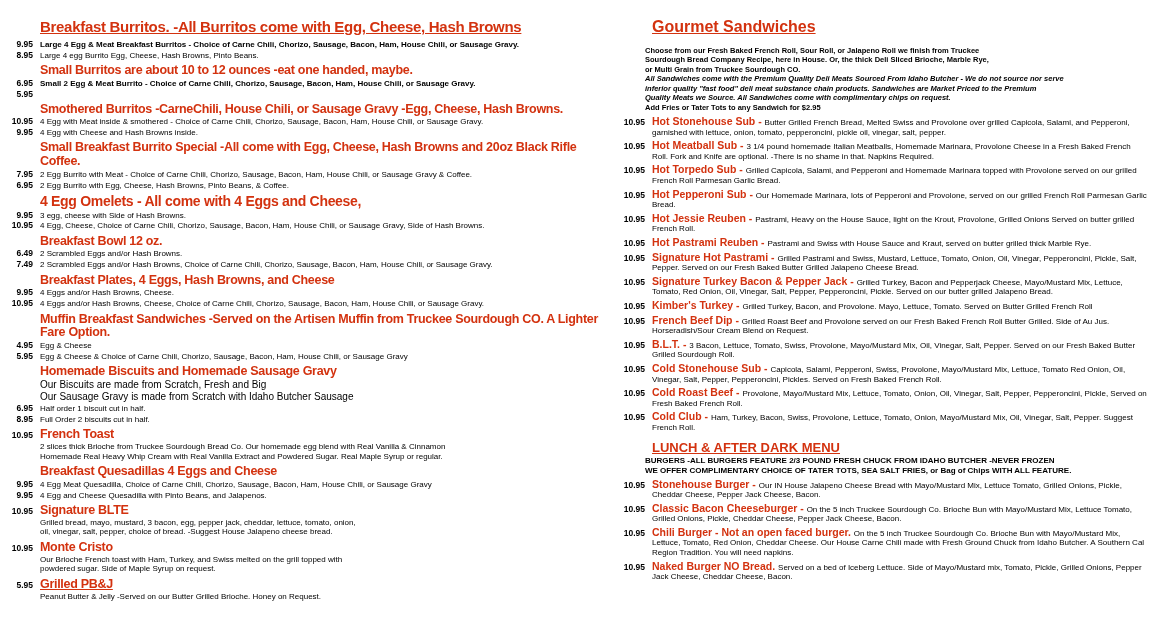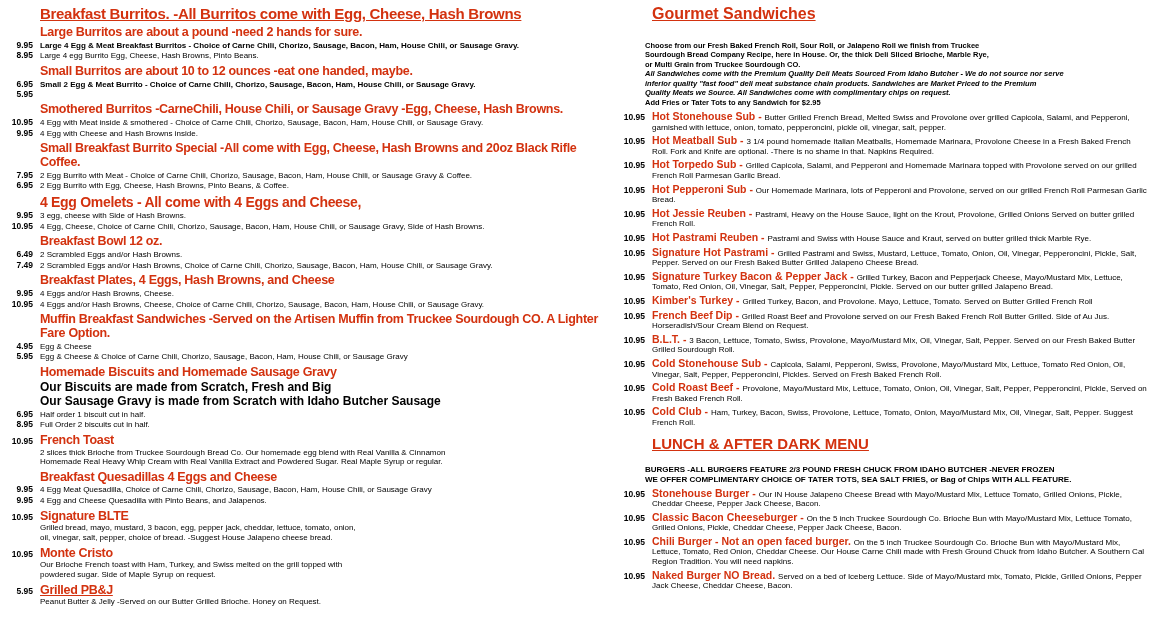--- a/index.html
+++ b/index.html
@@ -1,36 +1,36 @@
 <!DOCTYPE html>
 <html><head>
 <meta charset="utf-8">
 <style>
   :root{ --red:#d3320f; }
   html,body{margin:0;padding:0}
   body{
     width:1152px;height:640px;overflow:hidden;background:#ffffff;color:#000;
     font-family:"Liberation Sans",sans-serif;
   }
-  .page{display:flex;width:1152px;height:640px;padding-top:5px;box-sizing:border-box}
+  .page{display:flex;width:1152px;height:640px;padding-top:18px;box-sizing:border-box}
   .col-left{flex:0 0 615px;width:615px;padding-left:3px;box-sizing:border-box}
   .col-right{flex:1;padding-right:4px;box-sizing:border-box}
   .row{display:grid;grid-template-columns:30px 1fr;column-gap:7px;align-items:baseline}
   .price{font-size:8.5px;font-weight:700;text-align:right;white-space:nowrap}
   .title{font-weight:700;color:var(--red);text-decoration:underline;margin-left:37px}
   .title-left{font-size:15px;margin-bottom:4px;letter-spacing:-0.3px}
-  .title-right{font-size:16px;margin-bottom:18px}
-  .title-lunch{font-size:15px;margin-top:7px;margin-bottom:13px}
+  .title-right{font-size:16px;margin-bottom:10px}
+  .title-lunch{font-size:13px;margin-top:7px;margin-bottom:1px}
   .section{margin-bottom:4px}
   .heading{font-size:12.5px;font-weight:700;color:var(--red);line-height:1.1;letter-spacing:-0.3px}
   .heading-lg{font-size:14px}
   .u{text-decoration:underline}
   .itext{font-size:8px;line-height:1.2}
   .itext.b{font-weight:700}
-  .note{font-size:12px;font-weight:700;line-height:1.2}
+  .note{font-size:10px;font-weight:400;line-height:1.2}
   .btext{font-size:8px;line-height:1.2}
   .intro{margin-left:30px;margin-bottom:4px}
   .intro-line{font-size:7.5px;font-weight:700;line-height:1.26}
   .intro-line.i{font-style:italic}
   #sandwich-list .row{margin-bottom:3px}
   #burger-list .row{margin-bottom:3px}
   .rtext{font-size:8px;line-height:1.2}
   .rname{font-size:10.5px;font-weight:700;color:var(--red);line-height:1}
   .rdesc{font-size:8px}
   .lnotes{margin-left:30px;margin-bottom:3px}
@@ -38,24 +38,20 @@
 </style>
 </head>
 <body>
 
 <div class="page">
   <div class="col-left">
     <div class="title title-left">Breakfast Burritos. -All Burritos come with Egg, Cheese, Hash Browns</div>
     <div id="left-sections">
         <div class="section">
           <div class="row">
-            <div class="price"></div>
-            <div class="heading">Large Burritos are about a pound -need 2 hands for sure.</div>
-          </div>
-          <div class="row">
             <div class="price">9.95</div>
             <div class="itext b">Large 4 Egg &amp; Meat Breakfast Burritos - Choice of Carne Chili, Chorizo, Sausage, Bacon, Ham, House Chili, or Sausage Gravy.</div>
           </div>
           <div class="row">
             <div class="price">8.95</div>
             <div class="itext">Large 4 egg Burrito Egg, Cheese, Hash Browns, Pinto Beans.</div>
           </div>
         </div>
         <div class="section">
           <div class="row">

